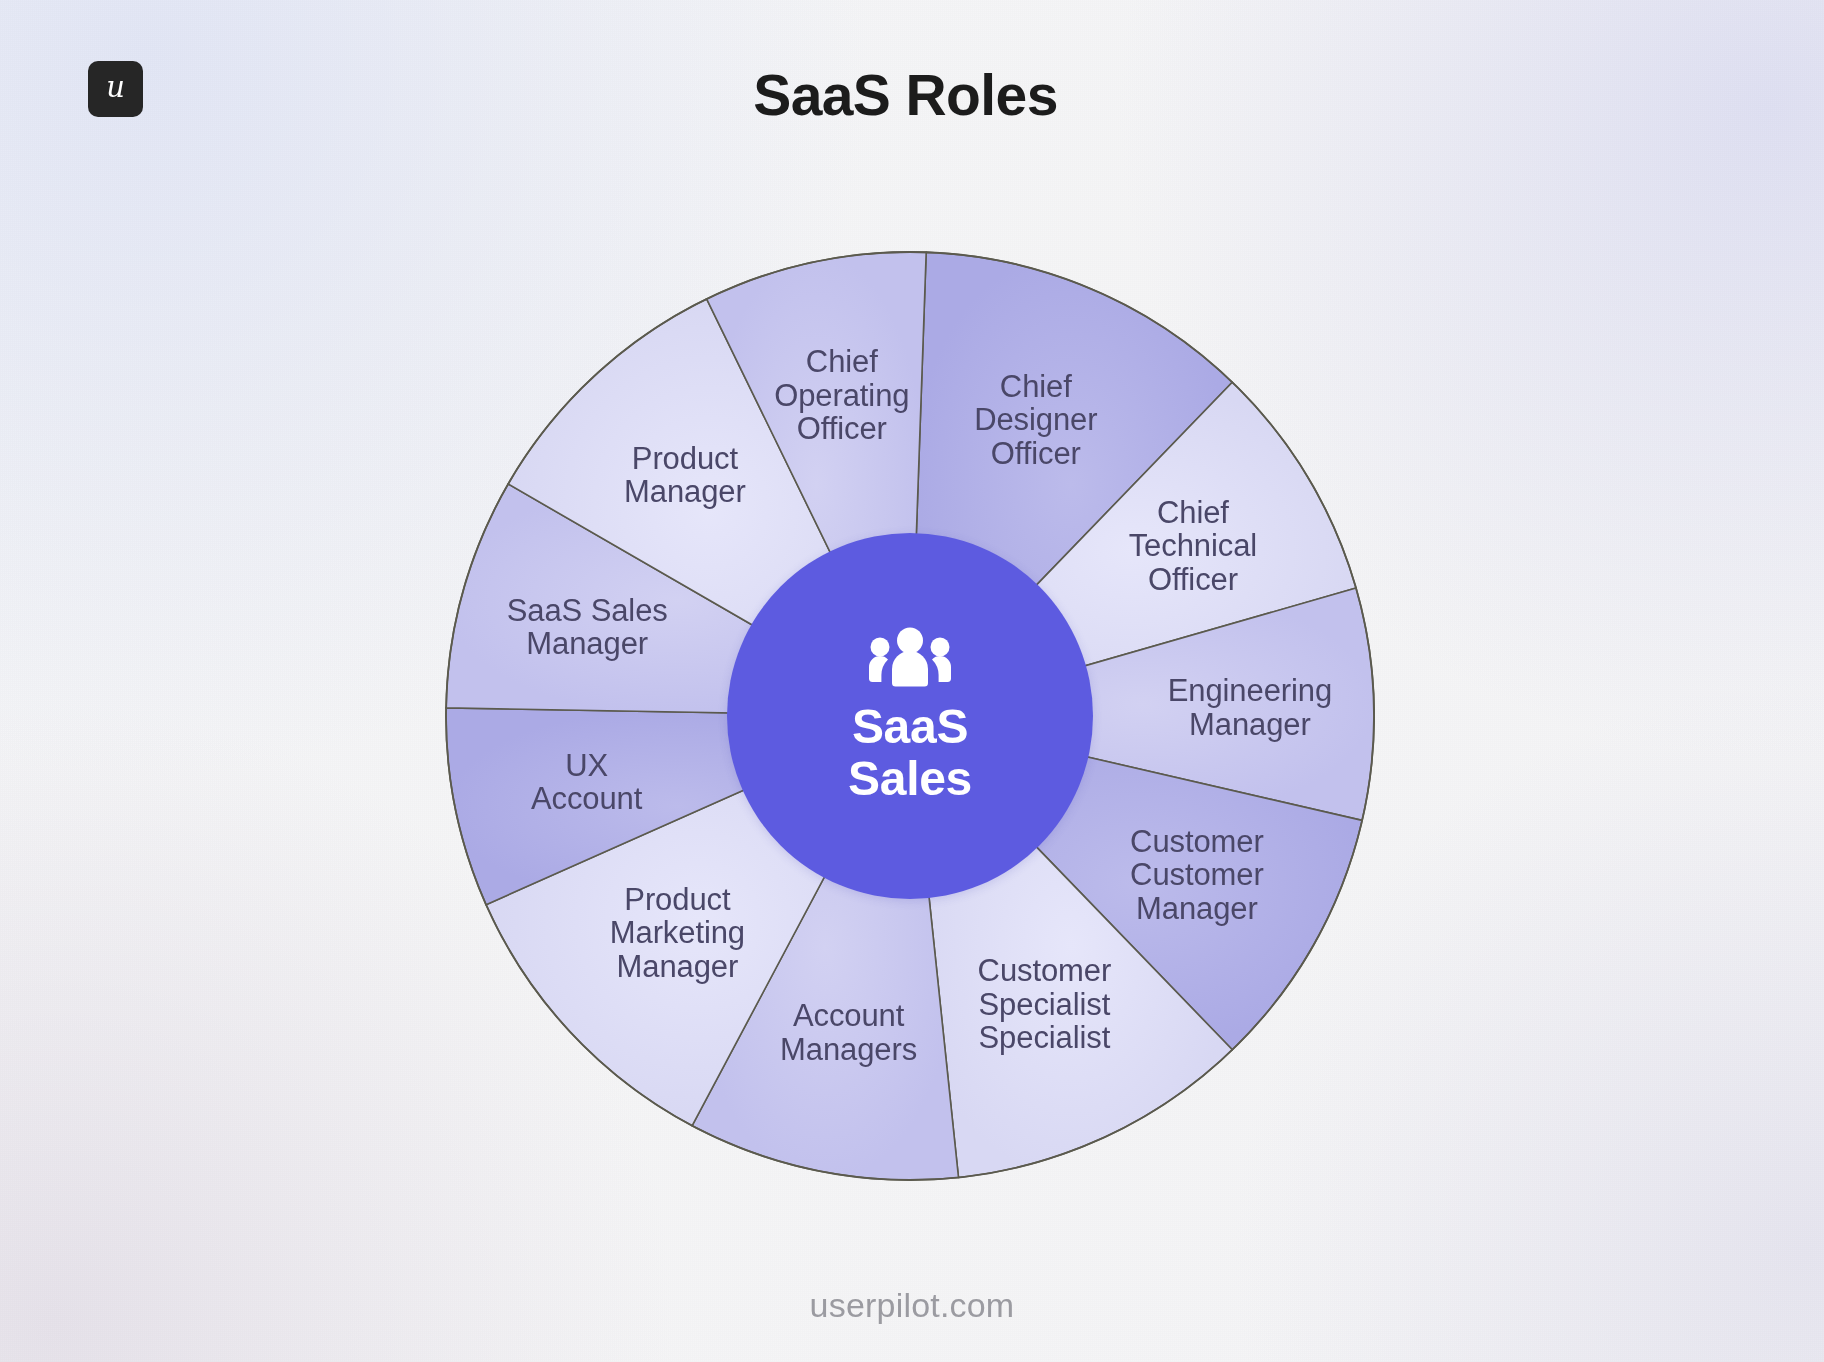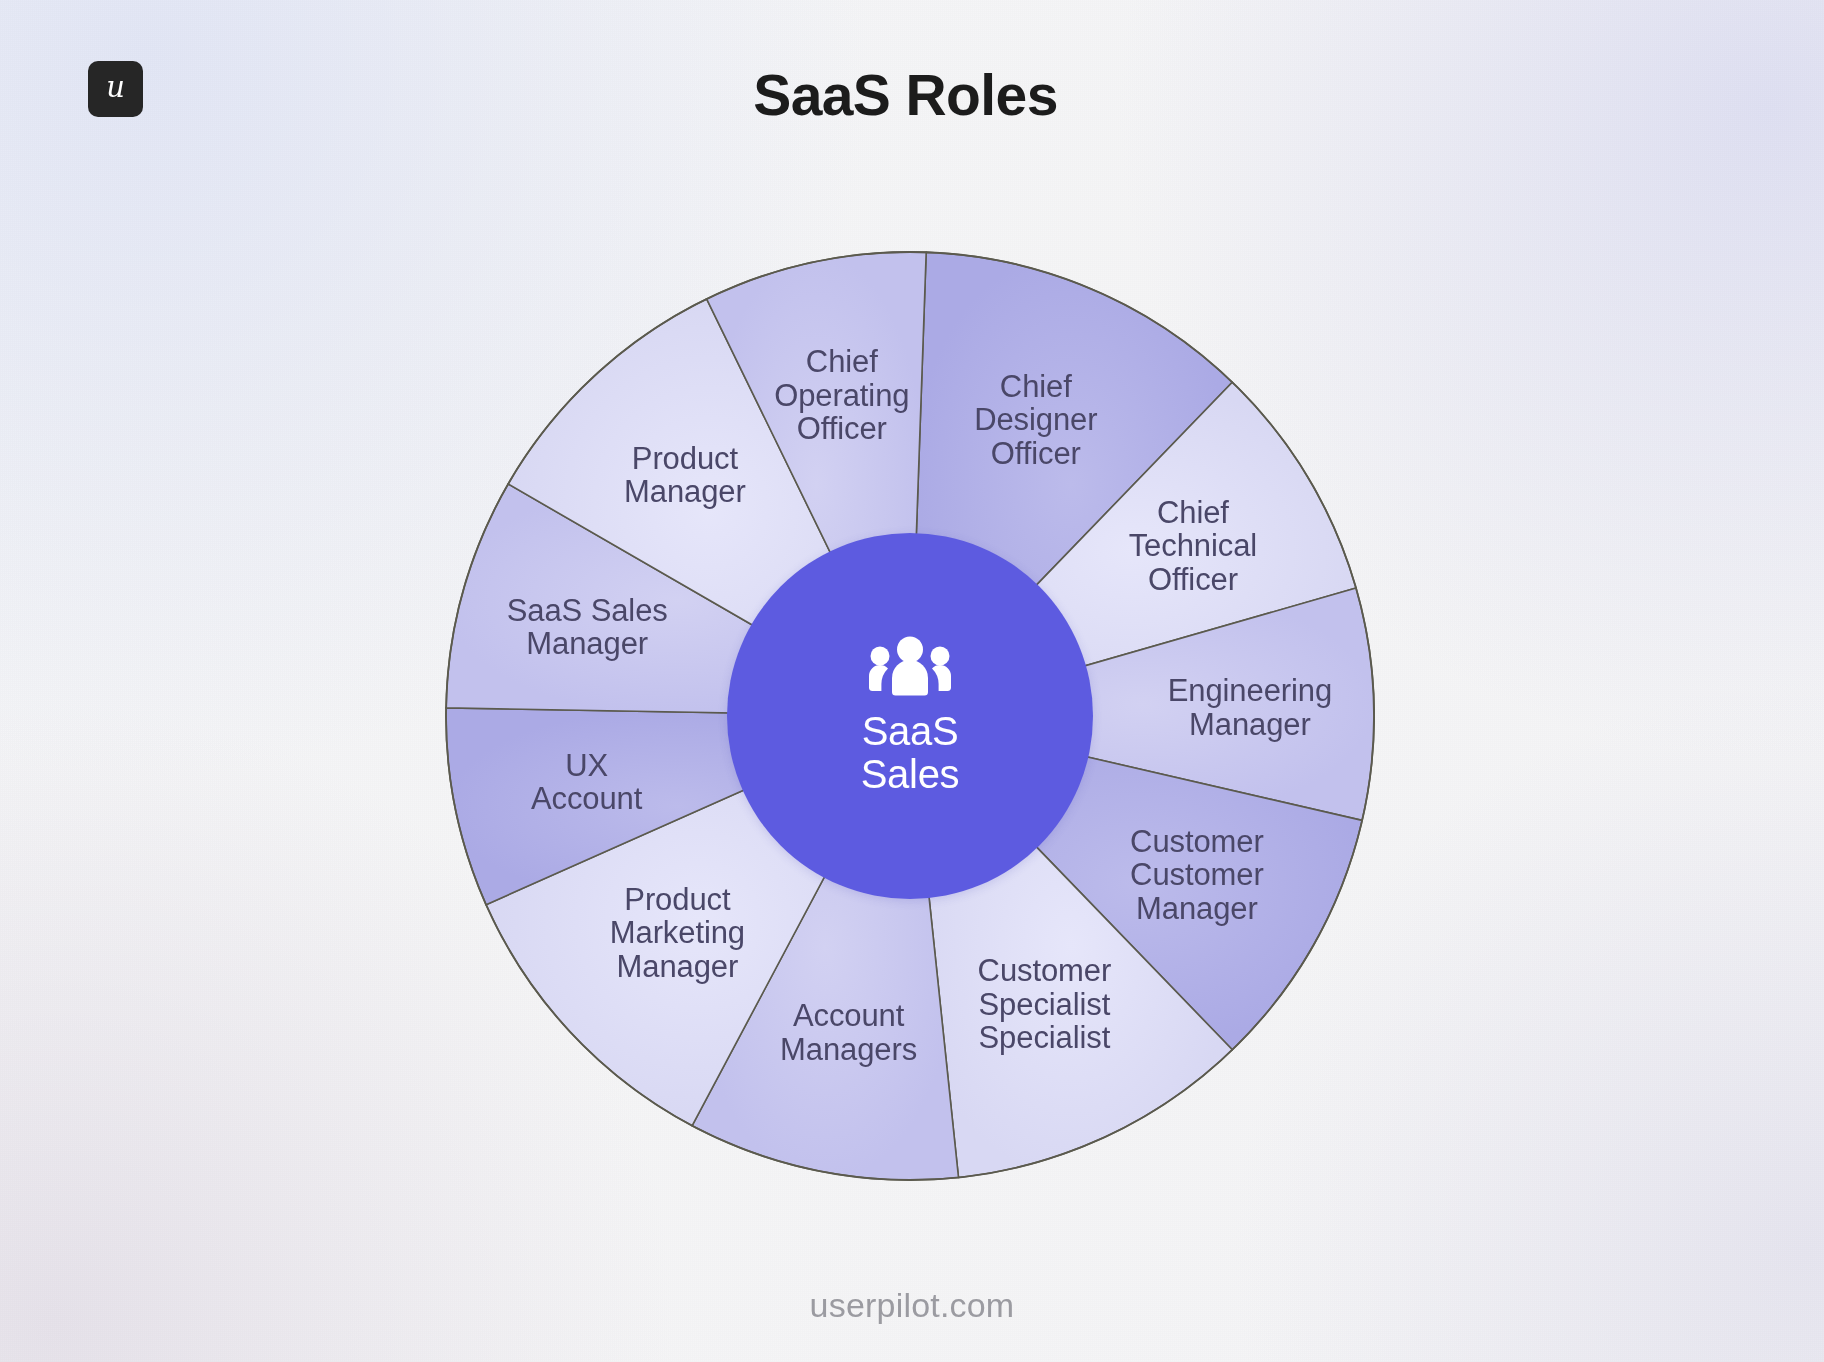--- a/index.html
+++ b/index.html
@@ -123,22 +123,22 @@
     box-shadow: 0 2px 10px rgba(80,76,190,.18);
   }
   .hub-icon {
     width: 82px;
     height: 60px;
     margin-bottom: 14px;
     display: block;
   }
   .hub-title {
     color: #ffffff;
-    font-size: 40px;
-    font-weight: 400;
+    font-size: 48px;
+    font-weight: 700;
     line-height: 1.08;
     text-align: center;
     letter-spacing: -0.3px;
   }
 </style>
 </head>
 <body>
 
 <div class="canvas">
   <div class="noise"></div>

